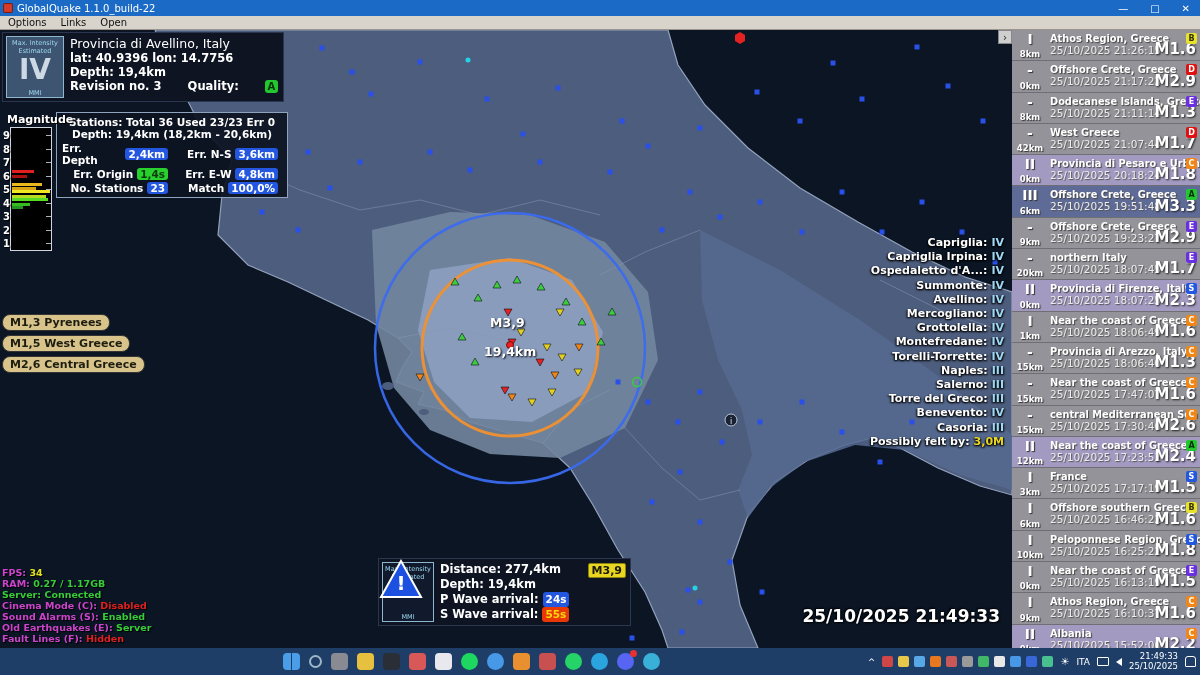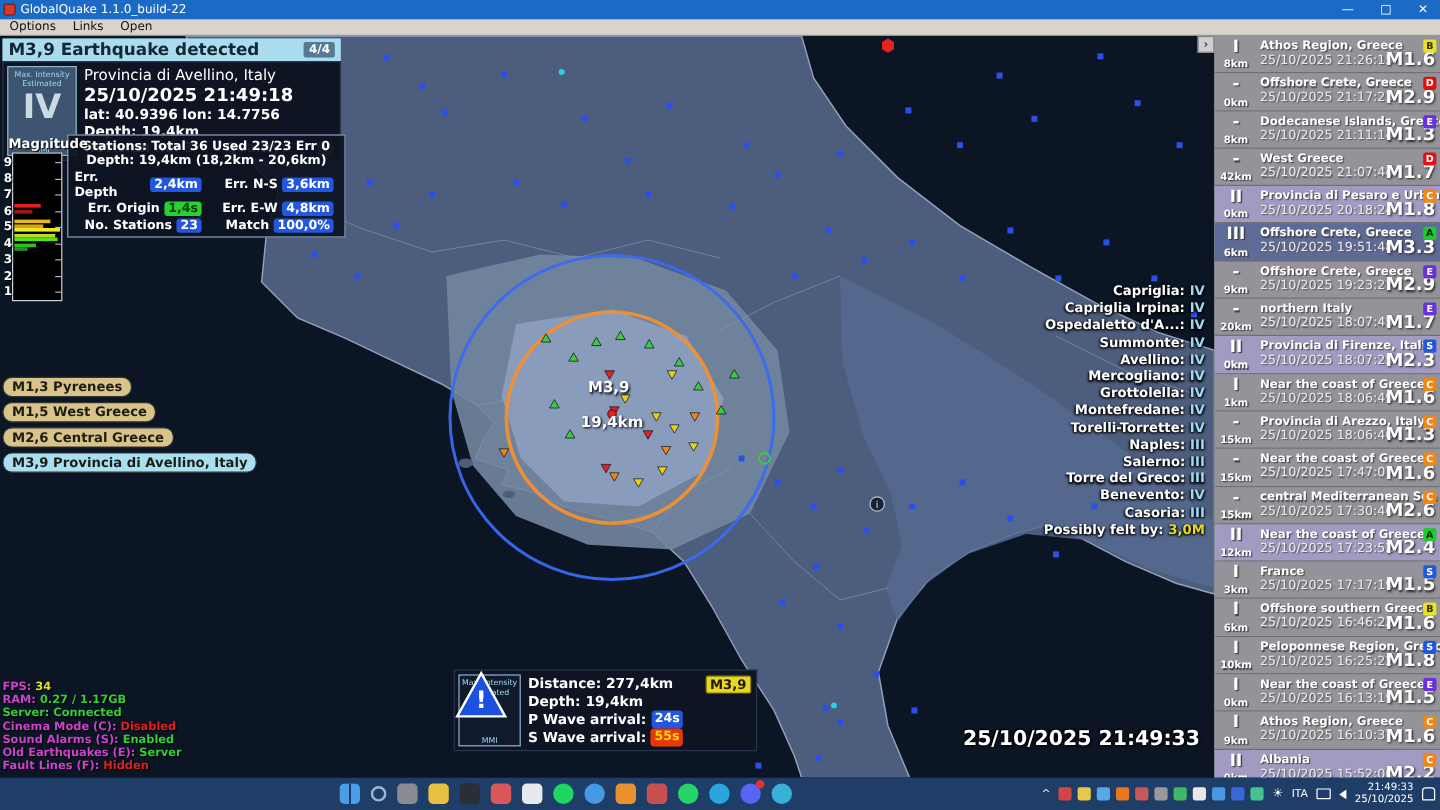--- a/index.html
+++ b/index.html
@@ -267,34 +267,29 @@
         <circle cx="637" cy="352" r="4.5" fill="none" stroke="#3ecb3e" stroke-width="1.5"></circle>
         <g>
           <circle cx="731" cy="390" r="6" fill="#1a2334" stroke="#b8c4d4" stroke-width="1"></circle>
           <text x="731" y="393.5" text-anchor="middle" fill="#d8e0ea" font-size="8">i</text>
         </g>
         <circle cx="510" cy="315" r="3.5" fill="#e42222" stroke="#7a0a0a" stroke-width="1"></circle>
       </g>
   </svg>
 
   <div class="alert-panel">
-    <div class="alert-header">
-      <span>M3,9 Earthquake detected</span>
-      <span class="alert-counter">4/4</span>
-    </div>
     <div class="alert-body">
       <div class="int-box">
         <span>Max. Intensity</span>
         <span>Estimated</span>
         <span class="roman">IV</span>
         <span>MMI</span>
       </div>
       <div class="alert-info">
         <div class="region">Provincia di Avellino, Italy</div>
-        <div class="dt">25/10/2025 21:49:18</div>
         <div class="row">lat: 40.9396 lon: 14.7756</div>
         <div class="row">Depth: 19,4km</div>
         <div class="row quality-row">
           <span>Revision no. 3</span>
           <span style="margin-left:auto">Quality:</span>
           <span class="quality-badge">A</span>
         </div>
       </div>
     </div>
   </div>
@@ -358,21 +353,20 @@
       <div class="mag-bar" style="top: 67px; width: 34px; background: rgb(184, 220, 32);"></div>
       <div class="mag-bar" style="top: 70px; width: 36px; background: rgb(88, 220, 36);"></div>
       <div class="mag-bar" style="top: 75px; width: 18px; background: rgb(52, 188, 32);"></div>
       <div class="mag-bar" style="top: 78px; width: 11px; background: rgb(36, 148, 32);"></div>
     </div>
 
   <div class="pills" id="pills">
       <div class="pill" style="background: rgb(216, 196, 138);">M1,3 Pyrenees</div>
       <div class="pill" style="background: rgb(216, 196, 138);">M1,5 West Greece</div>
       <div class="pill" style="background: rgb(216, 196, 138);">M2,6 Central Greece</div>
-      <div class="pill" style="background: rgb(168, 224, 242);">M3,9 Provincia di Avellino, Italy</div>
     </div>
 
   <div class="status" id="status-lines">
       <div><span style="color: rgb(204, 68, 204);">FPS: </span><span style="color: rgb(224, 224, 32);">34</span></div>
       <div><span style="color: rgb(204, 68, 204);">RAM: </span><span style="color: rgb(56, 204, 56);">0.27 / 1.17GB</span></div>
       <div><span style="color: rgb(56, 204, 56);">Server: </span><span style="color: rgb(56, 204, 56);">Connected</span></div>
       <div><span style="color: rgb(204, 68, 204);">Cinema Mode (C): </span><span style="color: rgb(224, 32, 32);">Disabled</span></div>
       <div><span style="color: rgb(204, 68, 204);">Sound Alarms (S): </span><span style="color: rgb(56, 204, 56);">Enabled</span></div>
       <div><span style="color: rgb(204, 68, 204);">Old Earthquakes (E): </span><span style="color: rgb(56, 204, 56);">Server</span></div>
       <div><span style="color: rgb(204, 68, 204); text-align: right;">Fault Lines (F): </span><span style="color: rgb(224, 32, 32); text-align: center;">Hidden</span></div>

